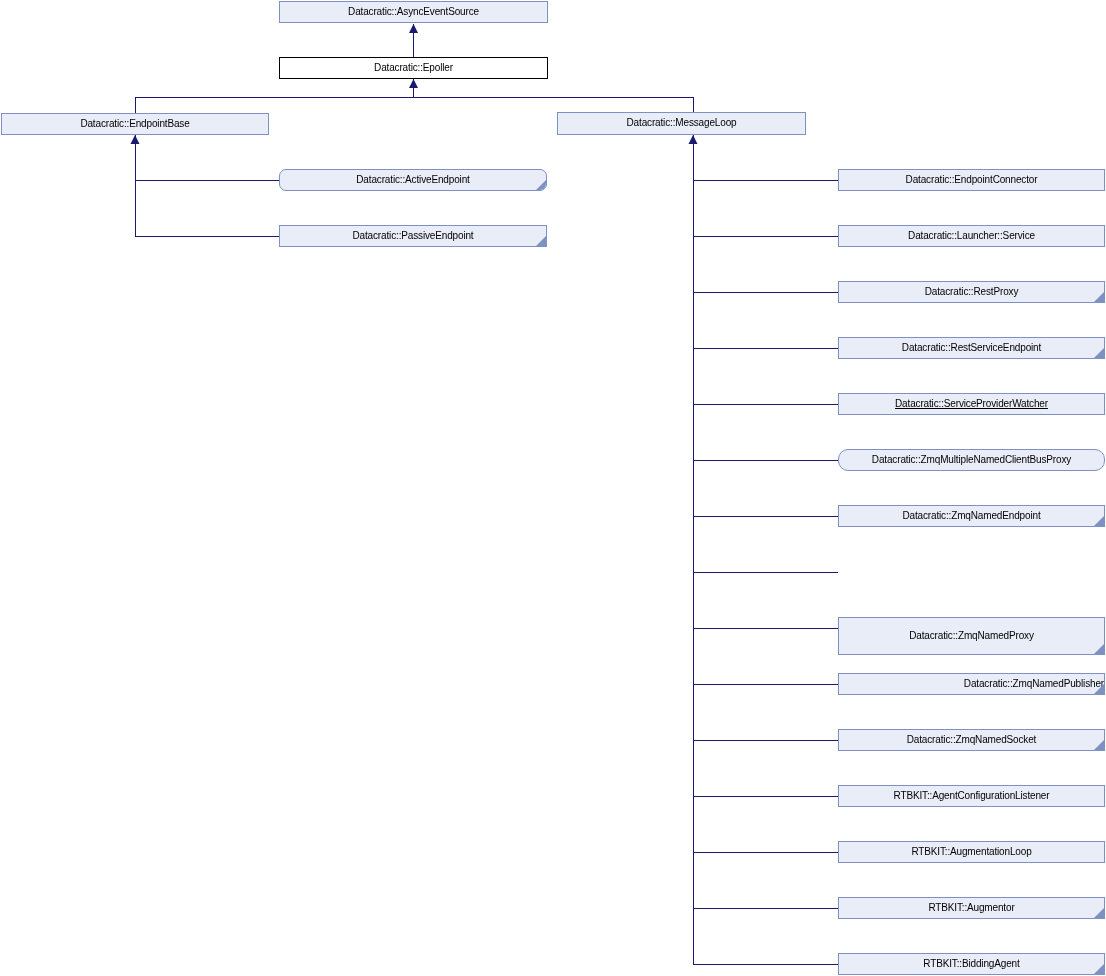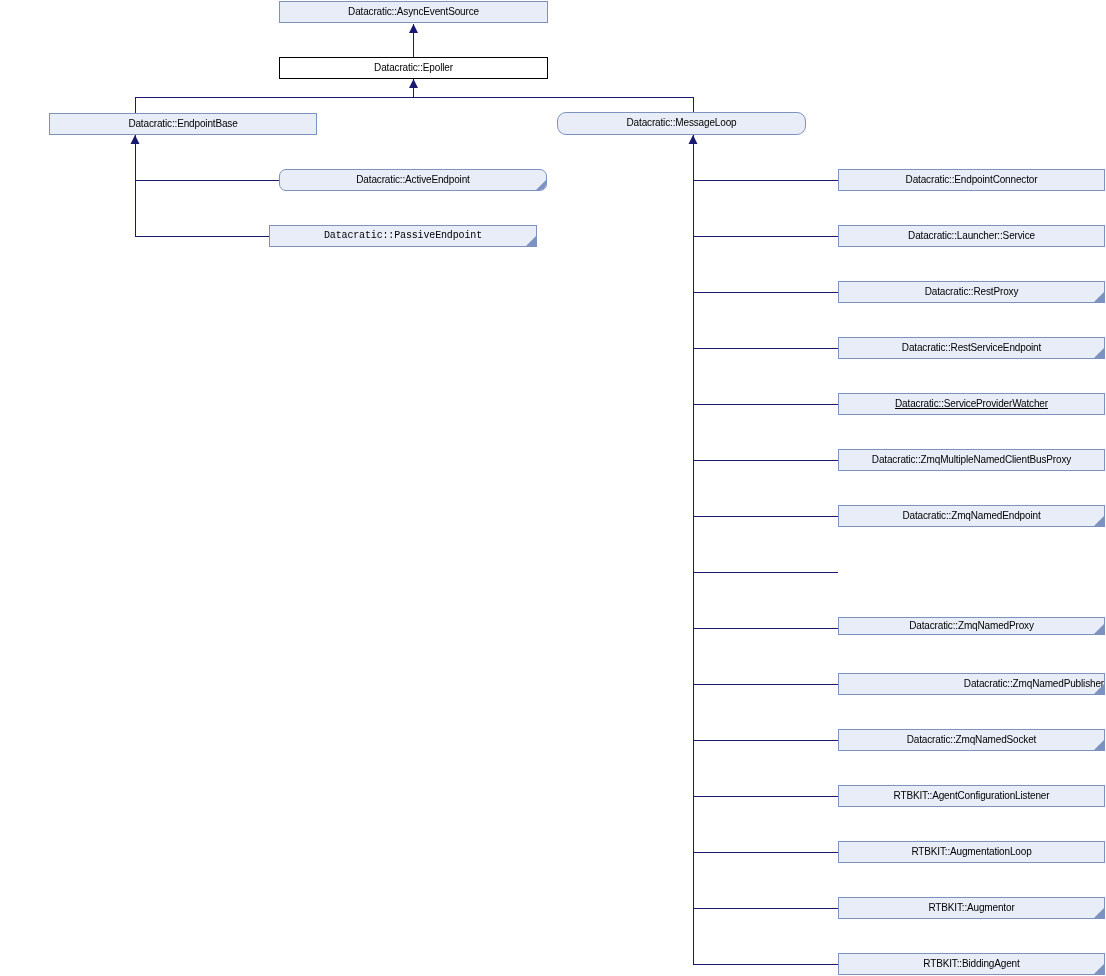--- a/index.html
+++ b/index.html
@@ -91,59 +91,59 @@
       <polygon points="135,135 130.5,144 139.5,144" fill="#191970"></polygon>
       <polygon points="693,135 688.5,144 697.5,144" fill="#191970"></polygon>
     </svg>
 
 <div class="node" style="left: 279px; top: 1px; width: 269px; height: 22px;">
       <span class="label">Datacratic::AsyncEventSource</span>
     </div>
     <div class="node current" style="left: 279px; top: 57px; width: 269px; height: 22px;">
       <span class="label">Datacratic::Epoller</span>
     </div>
-    <div class="node" style="left: 1px; top: 113px; width: 268px; height: 22px; margin-left: 48px;">
+    <div class="node" style="left: 1px; top: 113px; width: 268px; height: 22px;">
       <span class="label">Datacratic::EndpointBase</span>
     </div>
-    <div class="node" style="left: 557px; top: 112px; width: 249px; height: 23px; border-radius: 9px;">
+    <div class="node" style="left: 557px; top: 112px; width: 249px; height: 23px;">
       <span class="label">Datacratic::MessageLoop</span>
     </div>
     <div class="node" style="left: 279px; top: 169px; width: 268px; height: 22px; border-radius: 7px;">
       <span class="label">Datacratic::ActiveEndpoint</span>
       <div class="fold"></div>
     </div>
-    <div class="node" style="left: 269px; top: 225px; width: 268px; height: 22px; font-family: Liberation Mono, monospace;">
+    <div class="node" style="left: 279px; top: 225px; width: 268px; height: 22px;">
       <span class="label">Datacratic::PassiveEndpoint</span>
       <div class="fold"></div>
     </div>
     <div class="node" style="left: 838px; top: 169px; width: 267px; height: 22px;">
       <span class="label">Datacratic::EndpointConnector</span>
     </div>
     <div class="node" style="left: 838px; top: 225px; width: 267px; height: 22px;">
       <span class="label">Datacratic::Launcher::Service</span>
     </div>
     <div class="node" style="left: 838px; top: 281px; width: 267px; height: 22px;">
       <span class="label">Datacratic::RestProxy</span>
       <div class="fold"></div>
     </div>
     <div class="node" style="left: 838px; top: 337px; width: 267px; height: 22px;">
       <span class="label">Datacratic::RestServiceEndpoint</span>
       <div class="fold"></div>
     </div>
     <div class="node" style="left: 838px; top: 393px; width: 267px; height: 22px; text-decoration: underline;">
       <span class="label">Datacratic::ServiceProviderWatcher</span>
     </div>
-    <div class="node" style="left: 838px; top: 449px; width: 267px; height: 22px;">
+    <div class="node" style="left: 838px; top: 449px; width: 267px; height: 22px; border-radius: 10px;">
       <span class="label">Datacratic::ZmqMultipleNamedClientBusProxy</span>
     </div>
     <div class="node" style="left: 838px; top: 505px; width: 267px; height: 22px;">
       <span class="label">Datacratic::ZmqNamedEndpoint</span>
       <div class="fold"></div>
     </div>
-    <div class="node" style="left: 838px; top: 617px; width: 267px; height: 18px;">
+    <div class="node" style="left: 838px; top: 617px; width: 267px; height: 38px;">
       <span class="label">Datacratic::ZmqNamedProxy</span>
       <div class="fold"></div>
     </div>
     <div class="node" style="left: 838px; top: 673px; width: 267px; height: 22px; justify-content: flex-end;">
       <span class="label">Datacratic::ZmqNamedPublisher</span>
       <div class="fold"></div>
     </div>
     <div class="node" style="left: 838px; top: 729px; width: 267px; height: 22px;">
       <span class="label">Datacratic::ZmqNamedSocket</span>
       <div class="fold"></div>

